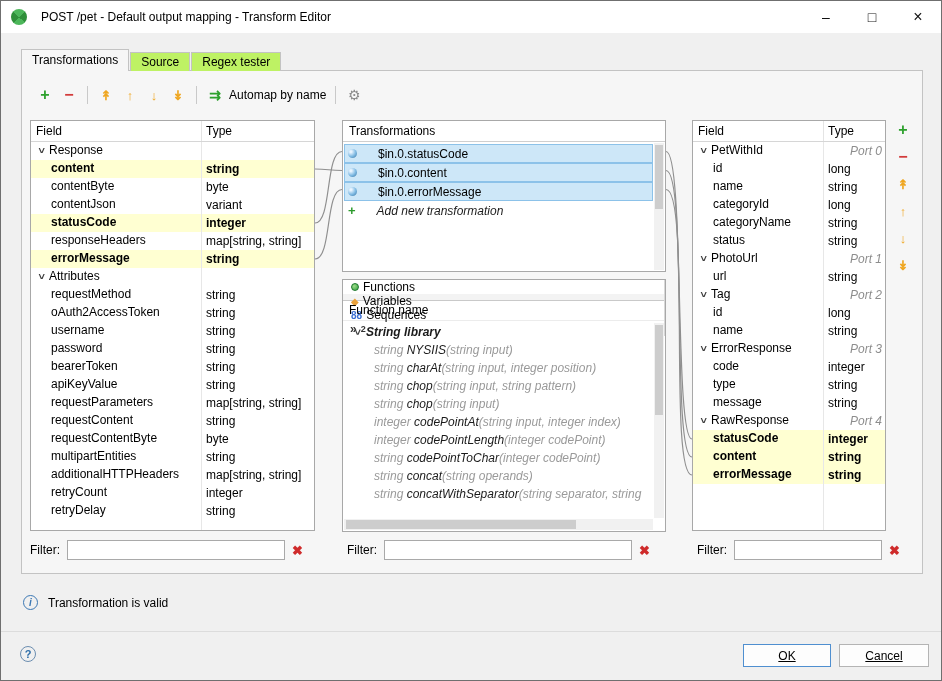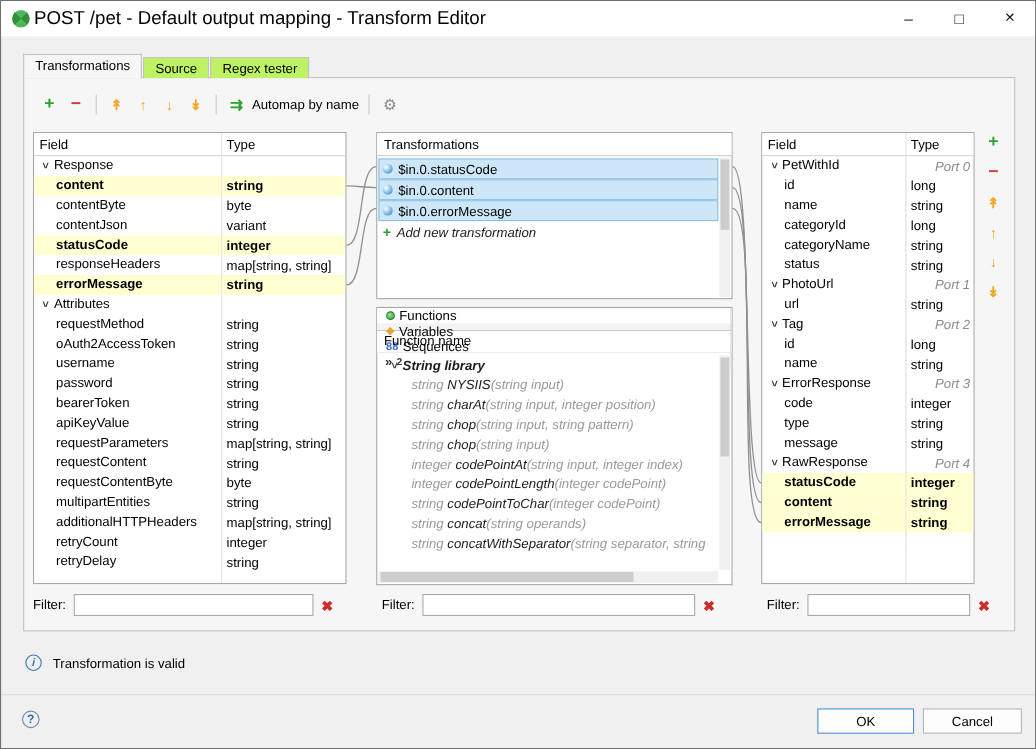--- a/index.html
+++ b/index.html
@@ -4,21 +4,21 @@
 <style>
   html,body{margin:0;padding:0;background:#ffffff;}
   *{box-sizing:border-box;}
   .window{position:relative;width:942px;height:681px;background:#f0f0f0;border:1px solid #6f6f6f;
           font-family:"Liberation Sans",sans-serif;font-size:12px;color:#000;overflow:hidden;}
 
   
   .titlebar{height:32px;background:#ffffff;display:flex;align-items:center;}
   .app-icon{width:16px;height:16px;margin-left:10px;border-radius:50%;flex:none;
             background:conic-gradient(from 45deg,#2f8f3a 0 25%,#4cb65a 0 50%,#2f8f3a 0 75%,#4cb65a 0);}
-  .wtitle{margin-left:4px;font-size:17px;}
+  .wtitle{margin-left:14px;font-size:12px;}
   .win-controls{margin-left:auto;display:flex;height:100%;}
   .win-btn{width:46px;display:flex;align-items:center;justify-content:center;font-size:14px;color:#111;}
 
   
   .tabstrip{position:absolute;left:20px;top:48px;height:22px;display:flex;align-items:flex-end;z-index:4;}
   .tab{height:19px;line-height:18px;padding:0 10px;background:#bef264;border:1px solid #c3c3c3;border-bottom:none;margin-right:1px;}
   .tab.active{height:22px;line-height:21px;background:#f6f6f6;z-index:5;}
 
   .tabpage{position:absolute;left:20px;top:69px;width:902px;height:504px;background:#f6f6f6;border:1px solid #c3c3c3;z-index:1;}
 
@@ -49,21 +49,21 @@
   .trow.group .cf{padding-left:5px;}
   .ct{flex:1;border-left:1px solid #e7e7e7;padding-left:4px;overflow:hidden;white-space:nowrap;display:flex;align-items:center;}
   .hl{background:#ffffd2;font-weight:bold;}
   .port{flex:1;text-align:right;padding-right:3px;font-style:italic;color:#8d8d8d;font-weight:normal;}
   .chev{display:inline-block;transform:rotate(90deg);font-size:10px;font-weight:bold;color:#3c3c3c;width:10px;text-align:center;flex:none;}
 
   
   .mid-top{left:320px;top:49px;width:324px;height:152px;}
   .panel-title{height:21px;line-height:20px;padding-left:6px;border-bottom:1px solid #cfcfcf;background:#fff;}
   .titems{position:absolute;left:1px;top:23px;right:12px;}
-  .titem{height:19px;display:flex;align-items:center;gap:5px;}
+  .titem{height:19px;display:flex;align-items:center;gap:21px;}
   .titem.selected{background:#cde7f8;border:1px solid #8cc2e9;}
   .tdot{width:9px;height:9px;border-radius:50%;margin-left:3px;flex:none;
         background:radial-gradient(circle at 32% 30%,#e8f4ff 10%,#7db9e2 55%,#39729f);}
   .addrow{padding-left:4px;}
   .tadd{color:#2c9a2c;font-weight:bold;font-size:13px;}
   .taddlab{font-style:italic;color:#1c1c1c;}
   .vscroll{position:absolute;top:22px;right:1px;bottom:1px;width:10px;background:#f1f1f1;}
   .vthumb{position:absolute;left:1px;width:8px;top:2px;height:64px;background:#cdcdcd;}
 
   
@@ -104,21 +104,21 @@
 
   
   .statusrow{position:absolute;left:22px;top:594px;display:flex;align-items:center;gap:10px;}
   .info-ic{width:15px;height:15px;border-radius:50%;border:1px solid #3c78b4;color:#3c78b4;
            font-weight:bold;font-style:italic;font-size:10px;display:flex;align-items:center;justify-content:center;flex:none;}
   .footer-sep{position:absolute;left:0;right:0;top:630px;height:1px;background:#dcdcdc;}
   .help-ic{position:absolute;left:19px;top:645px;width:16px;height:16px;border-radius:50%;
            border:1px solid #6c8eb0;color:#2d6da8;font-weight:bold;font-size:11px;
            display:flex;align-items:center;justify-content:center;}
   .btn{position:absolute;top:643px;height:23px;background:#fdfdfd;border:1px solid #b4b4b4;
-       display:flex;align-items:center;justify-content:center;}
+       display:flex;align-items:center;justify-content:center;text-decoration:underline;}
   .btn-ok{left:742px;width:88px;border-color:#4f8fd0;}
   .btn-cancel{left:838px;width:90px;}
 </style>
 </head>
 <body>
 
 <div class="window">
 
   <div class="titlebar">
     <span class="app-icon"></span>

